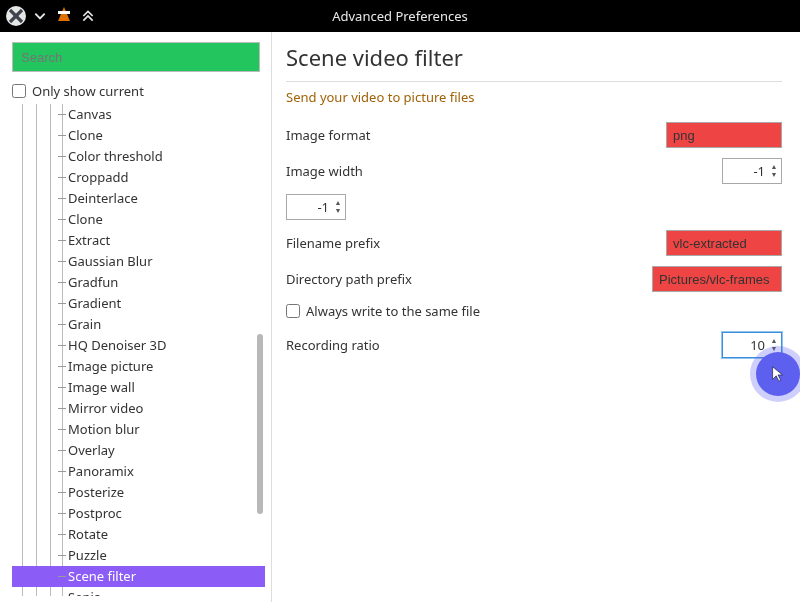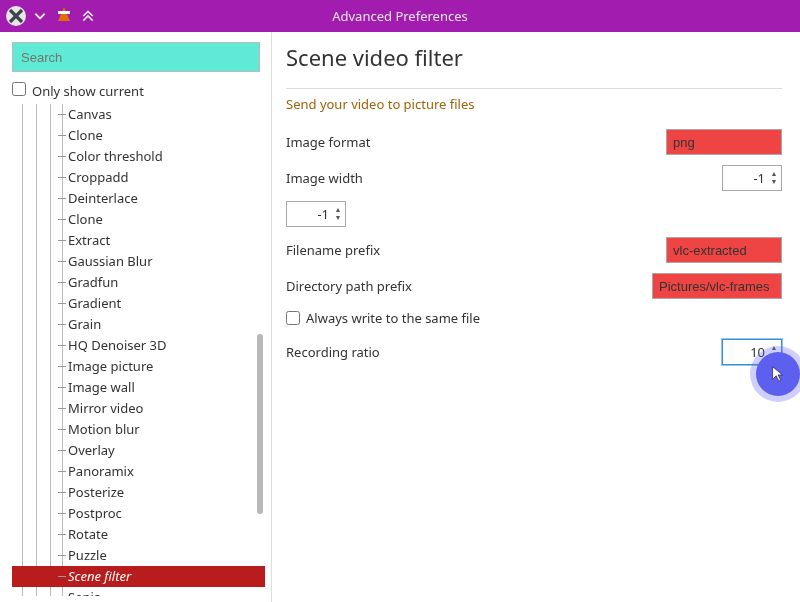--- a/index.html
+++ b/index.html
@@ -9,21 +9,21 @@
     color: #333;
     background: #fff;
     width: 800px;
     height: 602px;
     overflow: hidden;
     position: relative;
   }
   
   .titlebar {
     height: 32px;
-    background: #a21caf;
+    background: #000000;
     color: #e8e8e8;
     display: flex;
     align-items: center;
     padding: 6px 6px;
     position: relative;
   }
   .titlebar .title {
     position: absolute;
     left: 0; right: 0;
     text-align: center;
@@ -70,25 +70,25 @@
     display: flex;
     flex-direction: column;
   }
   .search {
     width: 248px;
     height: 30px;
     border: 1px solid #bbb;
     padding: 4px 8px;
     font-size: 13px;
     color: #555;
-    background: #5eead4;
+    background: #22c55e;
   }
   .only-show {
     display: flex;
-    align-items: flex-start;
+    align-items: center;
     margin: 10px 0 4px 0;
     font-size: 13px;
     color: #333;
   }
   .only-show input { margin-right: 6px; width: 14px; height: 14px; }
   .tree-wrap {
     flex: 1;
     overflow: hidden;
     position: relative;
   }
@@ -106,23 +106,22 @@
     white-space: nowrap;
   }
   .tree li::before {
     content: "";
     position: absolute;
     left: 46px; top: 10px;
     width: 8px; height: 1px;
     background: #999;
   }
   .tree li.selected {
-    background: #b91c1c;
+    background: #8b5cf6;
     color: #fff;
-    font-style: italic;
   }
   .tree-guide {
     position: absolute;
     left: 4px; top: 0; bottom: 0; width: 40px;
     pointer-events: none;
   }
   .tree-guide .vline {
     position: absolute; top: 0; bottom: 0; width: 1px; background: #bbb;
   }
   .scrollbar-thumb {
@@ -137,21 +136,21 @@
   
   .pane {
     flex: 1;
     padding: 10px 18px 10px 14px;
     overflow: hidden;
   }
   .pane h1 {
     font-size: 22px;
     font-weight: 400;
     color: #333;
-    padding-bottom: 16px;
+    padding-bottom: 9px;
     border-bottom: 1px solid #ddd;
     margin-bottom: 6px;
   }
   .pane .subtitle {
     font-size: 13px;
     color: #a16207;
     margin-bottom: 16px;
   }
   .row {
     display: flex;

